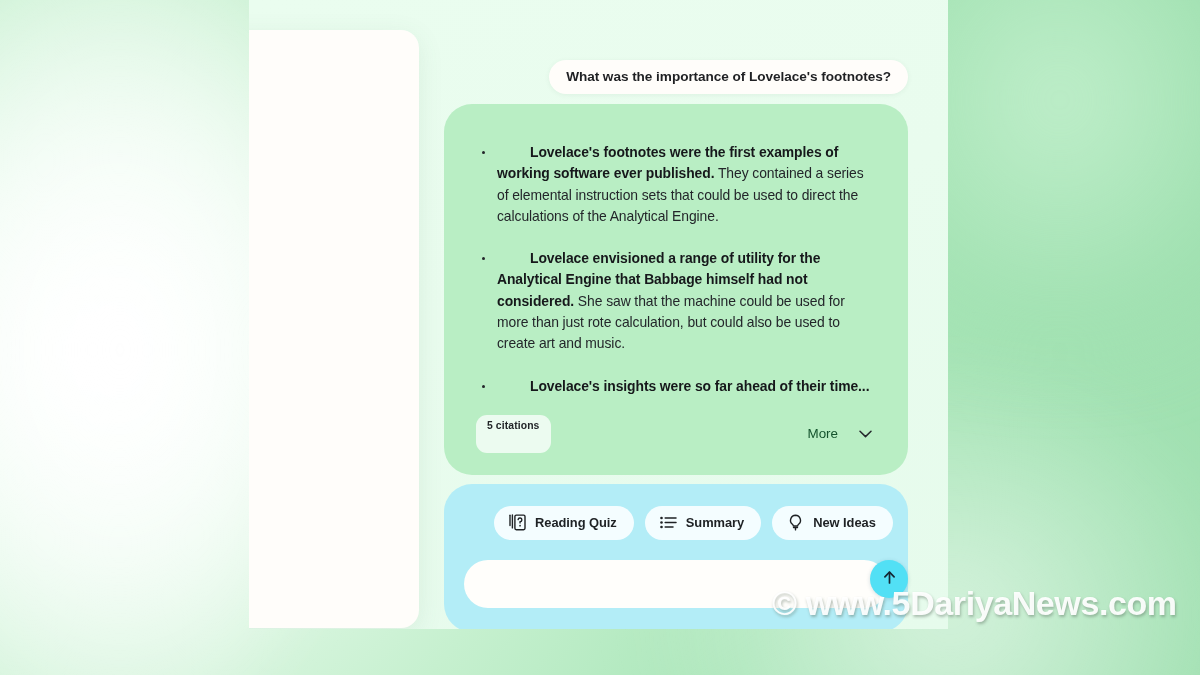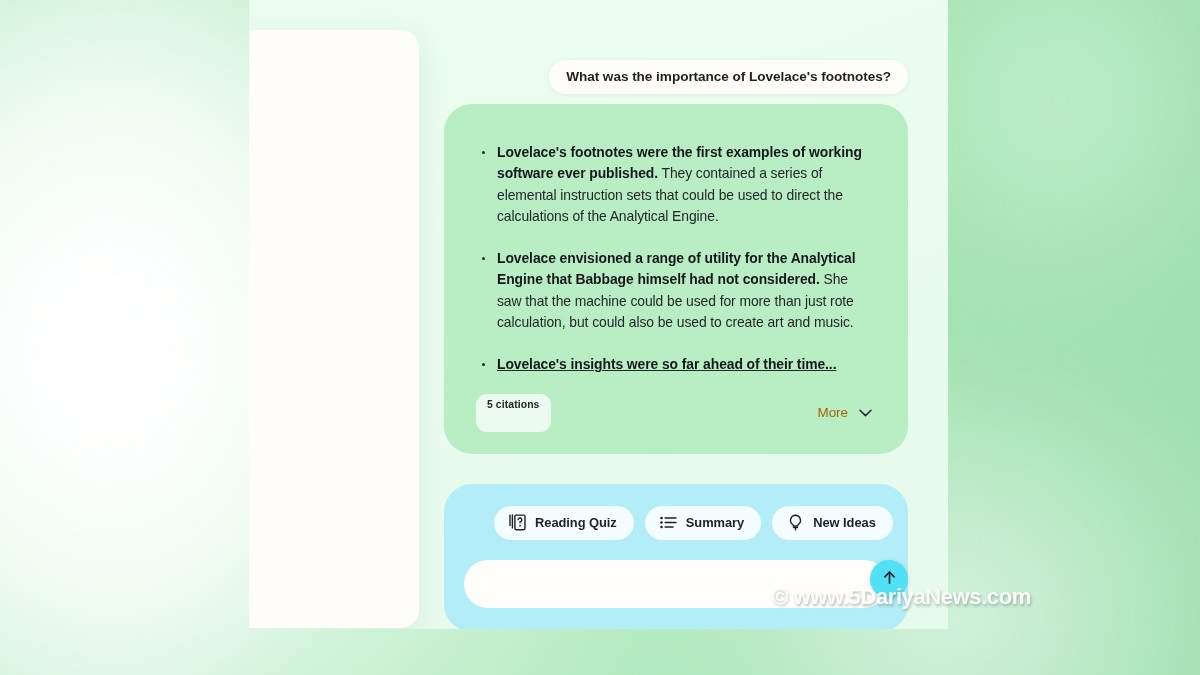--- a/index.html
+++ b/index.html
@@ -137,34 +137,35 @@
   }
   .a-item {
     position: relative;
     padding-left: 21px;
     margin-bottom: 21px;
     font-size: 13.9px;
     line-height: 21.3px;
     color: #23262a;
     letter-spacing: -0.08px;
   }
-  .a-item:last-child { margin-bottom: 2px; text-decoration: underline; }
+  .a-item:last-child { margin-bottom: 2px; }
   .a-item::before {
     content: "";
     position: absolute;
     left: 6px;
     top: 9px;
     width: 3px;
     height: 3px;
     border-radius: 50%;
     background: #23262a;
   }
   .a-lead {
     font-weight: 700;
     color: #16181b;
+    margin-left: 33px;
   }
   .a-rest { font-weight: 400; }
 
   .a-footer {
     display: flex;
     align-items: center;
     justify-content: space-between;
     margin-top: 18px;
   }
   .cite-chip {
@@ -172,22 +173,22 @@
     color: #232629;
     font-size: 10.4px;
     font-weight: 600;
     padding: 5px 11px 22px 11px;
     border-radius: 11px;
     letter-spacing: 0.1px;
   }
   .more-btn {
     display: flex;
     align-items: center;
-    gap: 11px;
-    color: #a16207;
+    gap: 21px;
+    color: #14532d;
     font-size: 13.4px;
     font-weight: 500;
     padding-right: 2px;
   }
   .chev {
     display: block;
     width: 13px;
     height: 8px;
   }
 
@@ -259,21 +260,21 @@
     border: none;
     cursor: pointer;
     box-shadow: 0 1px 4px rgba(20,80,100,0.18);
   }
 
   
   .watermark {
     position: absolute;
     left: 772px;
     top: 584px;
-    font-size: 22px;
+    font-size: 34px;
     font-weight: 700;
     color: rgba(255,255,255,0.93);
     letter-spacing: -0.4px;
     text-shadow: 1px 2px 3px rgba(90,110,95,0.45);
     white-space: nowrap;
     pointer-events: none;
   }
 </style>
 </head>
 <body>

